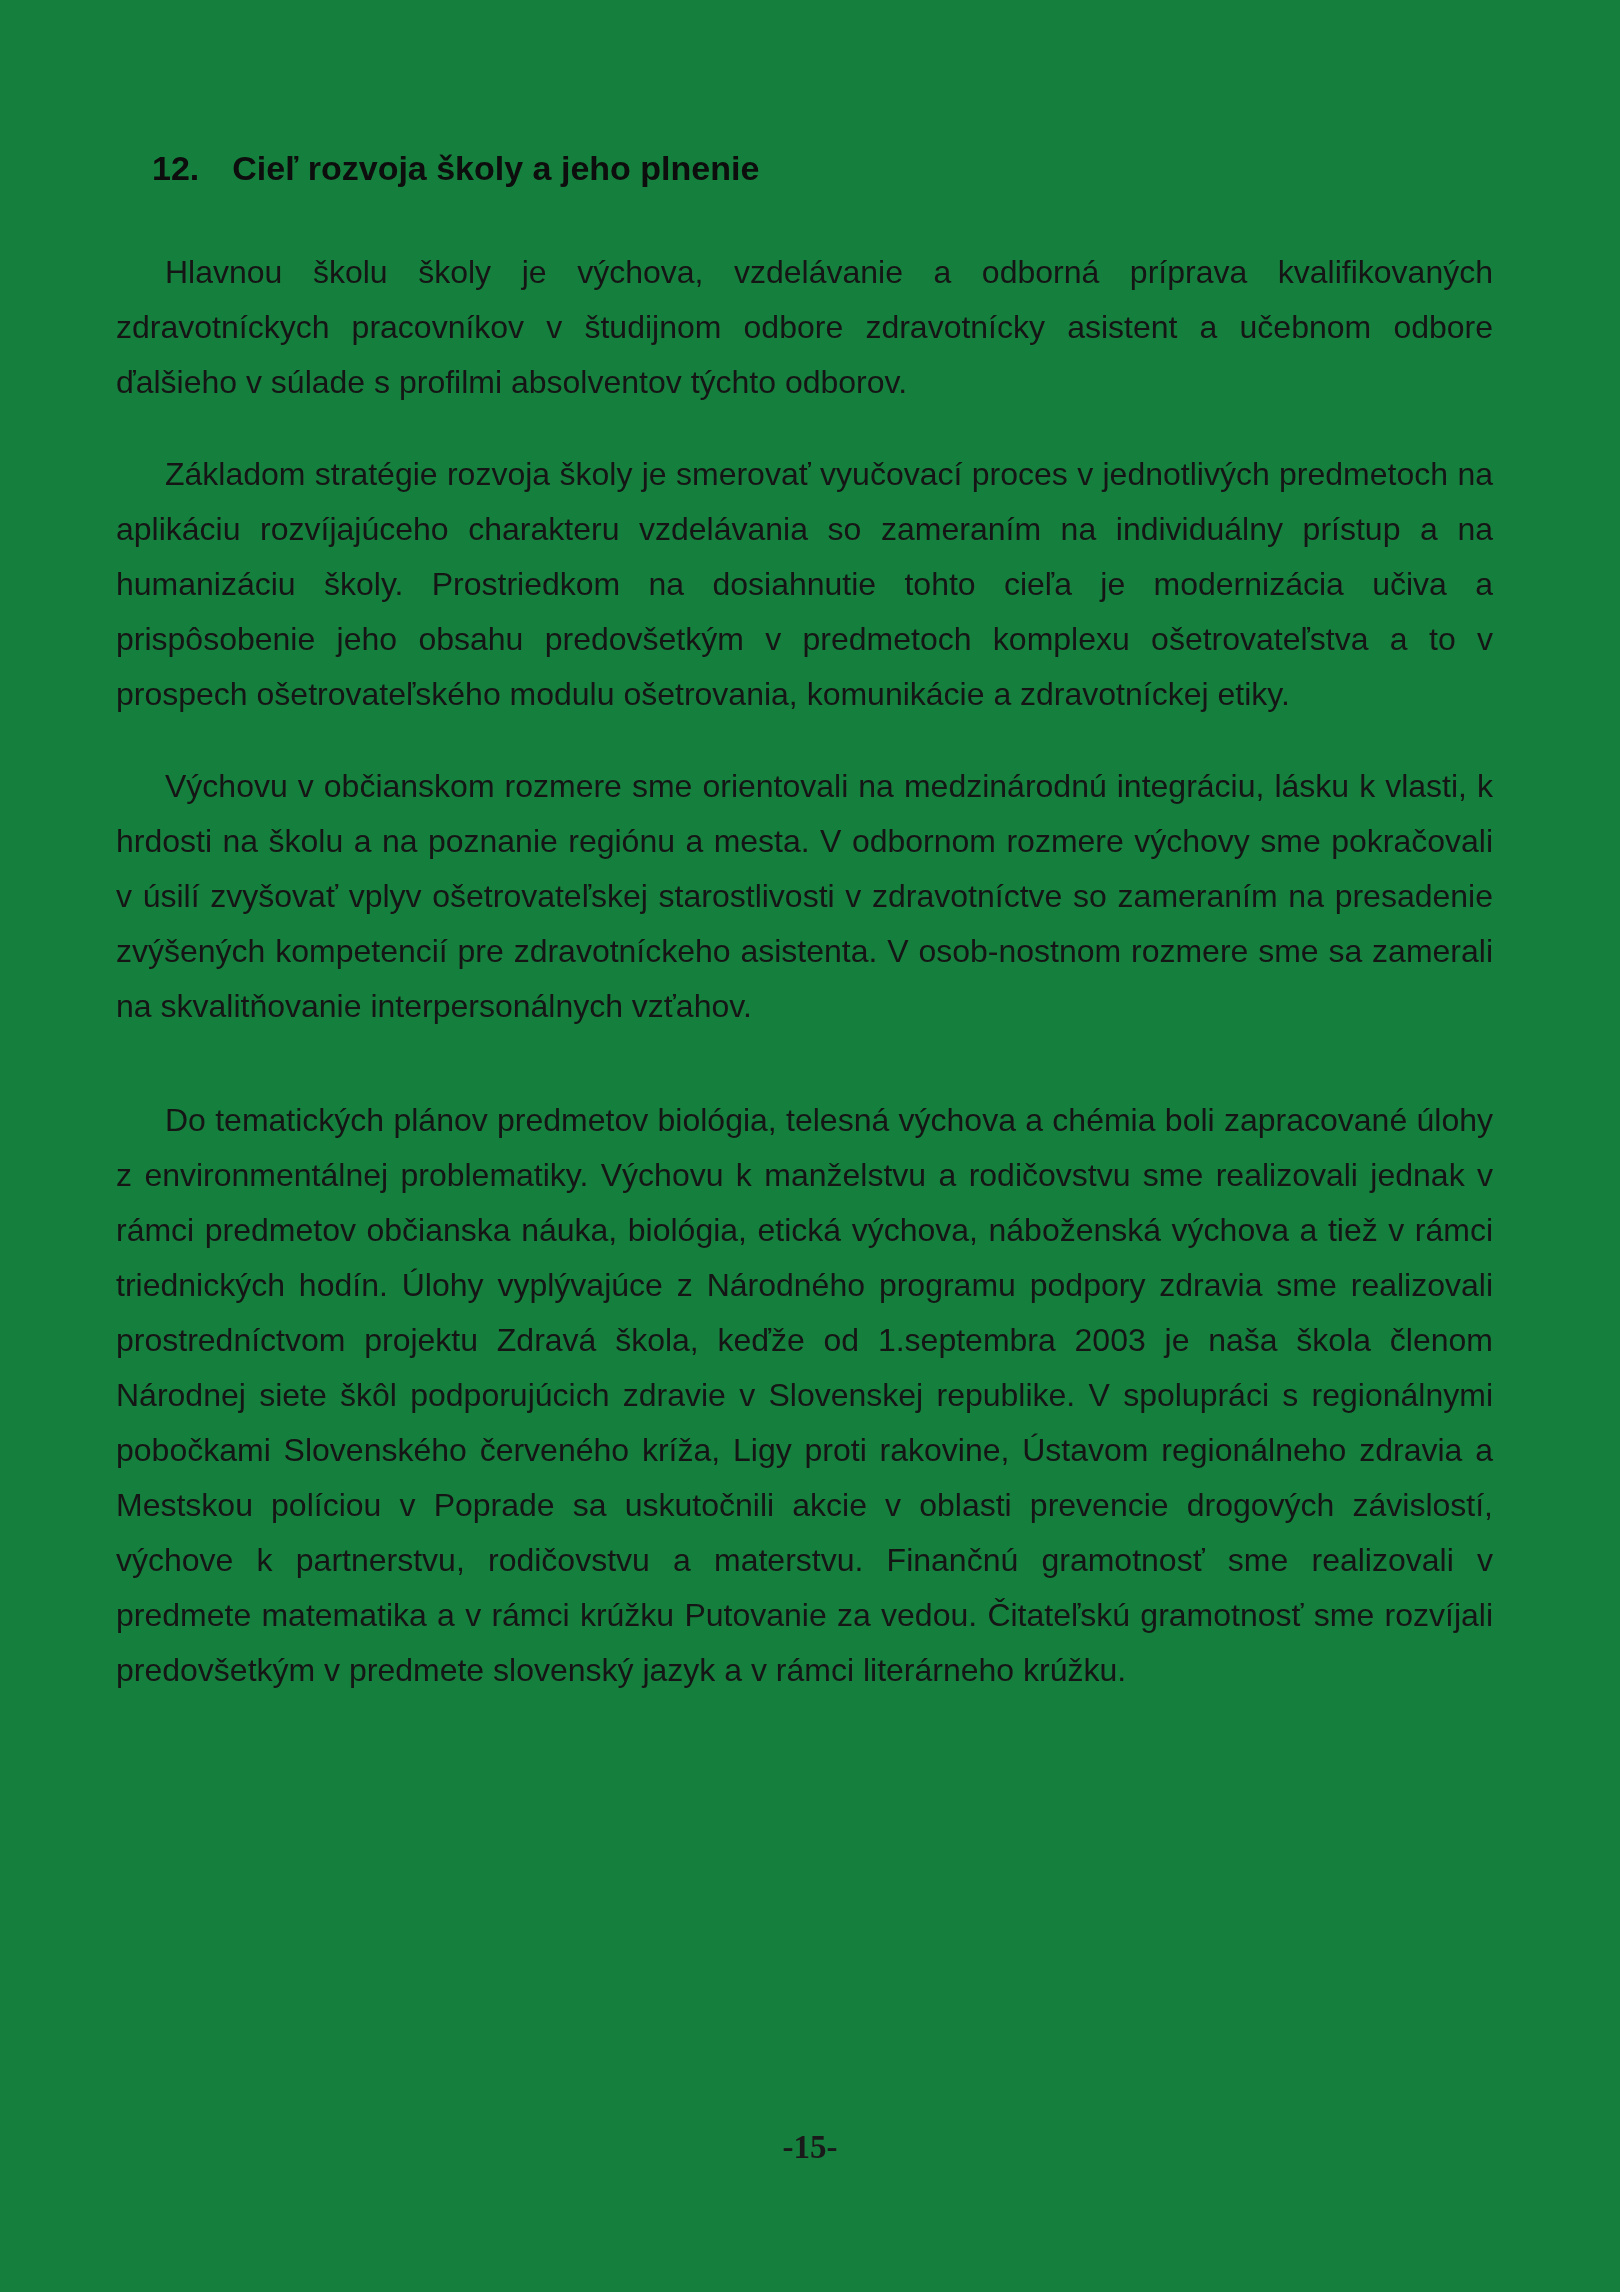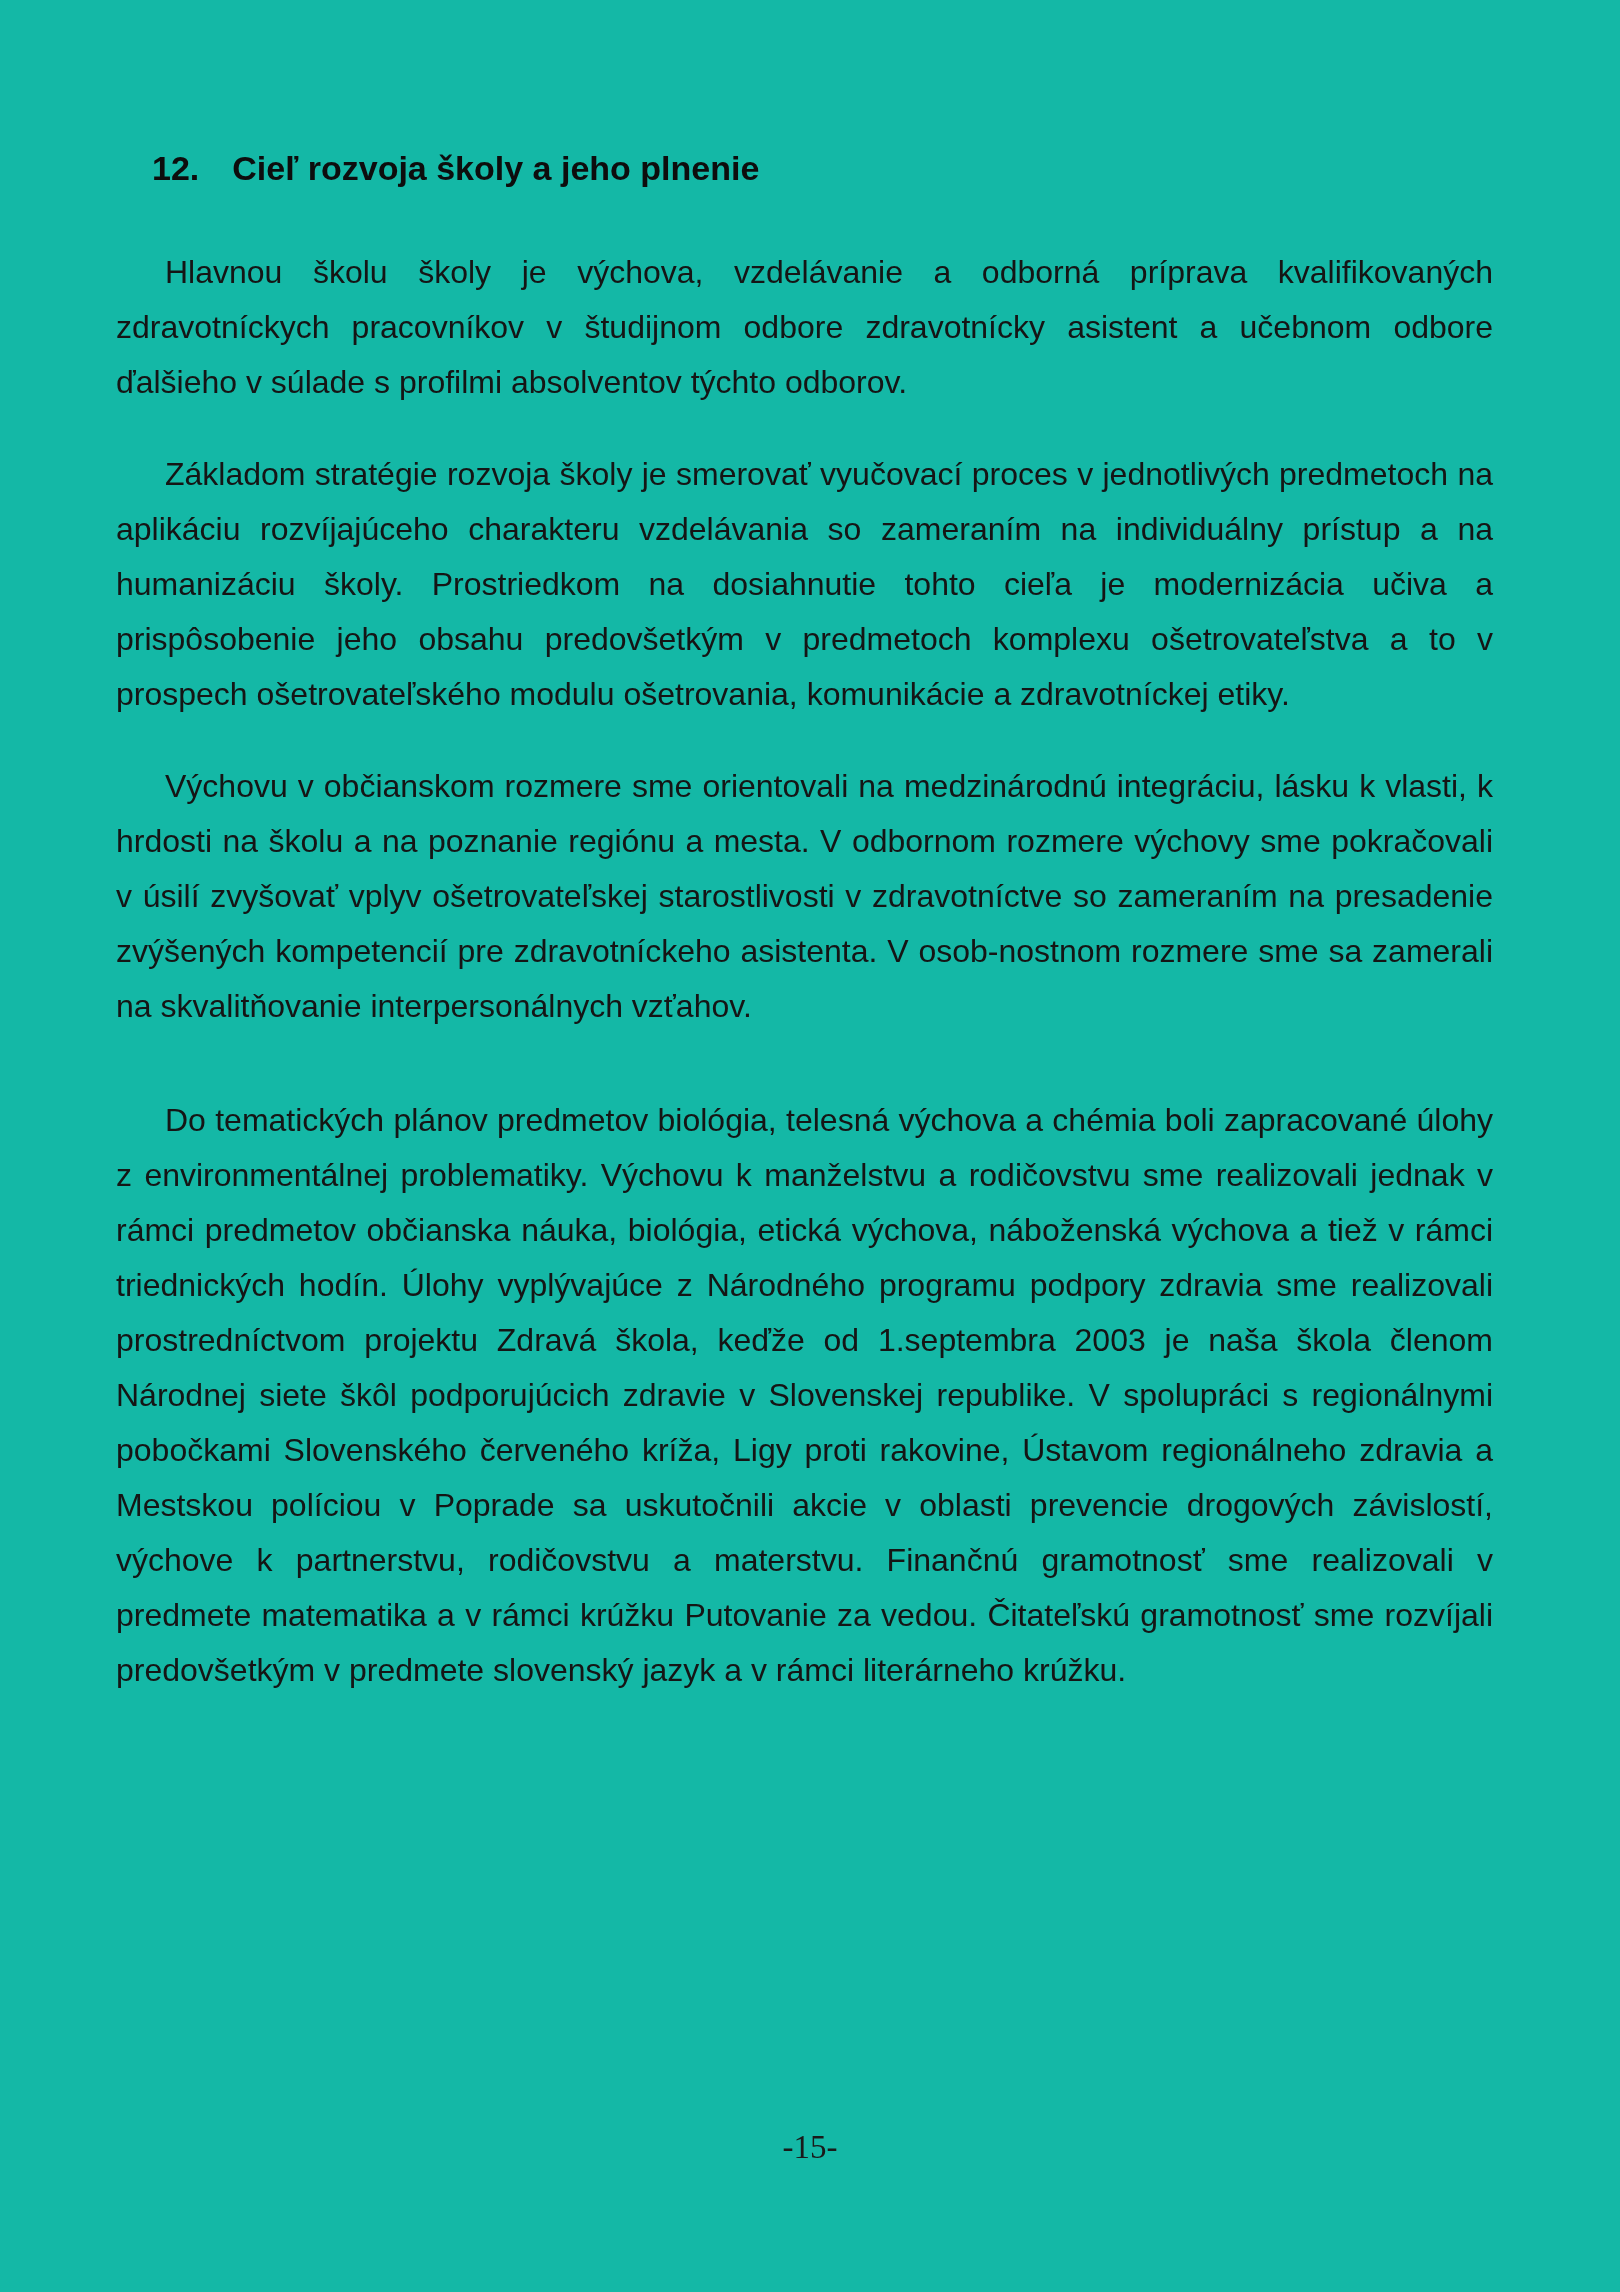--- a/index.html
+++ b/index.html
@@ -4,21 +4,21 @@
 <style>
   html, body {
     margin: 0;
     padding: 0;
     background: #ffffff;
   }
   .page {
     position: relative;
     width: 1620px;
     height: 2293px;
-    background: #14b8a6;
+    background: #15803d;
     color: #111111;
     font-family: "Liberation Sans", "DejaVu Sans", sans-serif;
     overflow: hidden;
   }
   .content {
     position: absolute;
     left: 116px;
     right: 127px;
     top: 147px;
   }
@@ -51,20 +51,21 @@
   }
   .footer {
     position: absolute;
     left: 0;
     right: 0;
     top: 2129px;
     text-align: center;
     font-family: "Liberation Serif", "DejaVu Serif", serif;
     font-size: 33px;
     color: #1a1a1a;
+    font-weight: bold;
   }
 </style>
 </head>
 <body>
 
 <div class="page">
   <div class="content">
 
     <h1 class="heading">
         <span class="num">12.</span>

